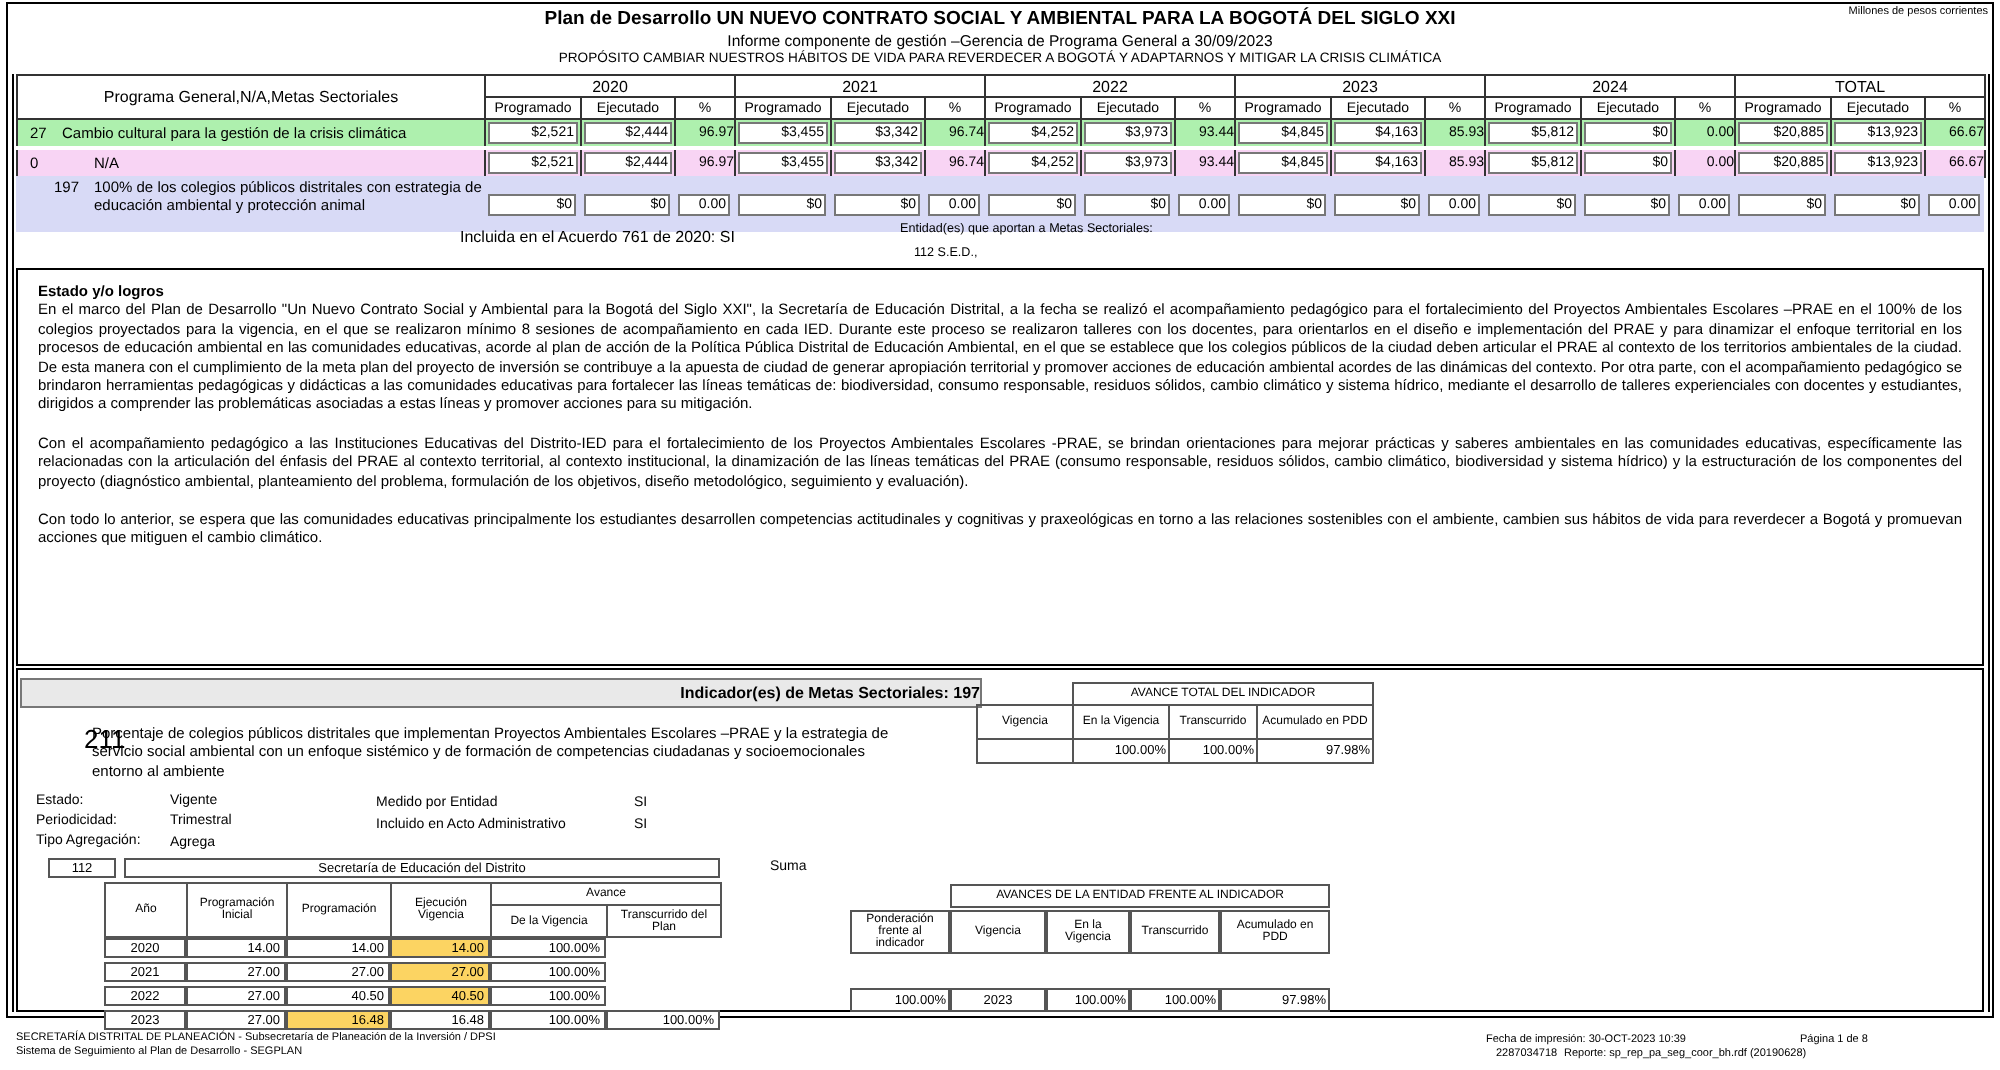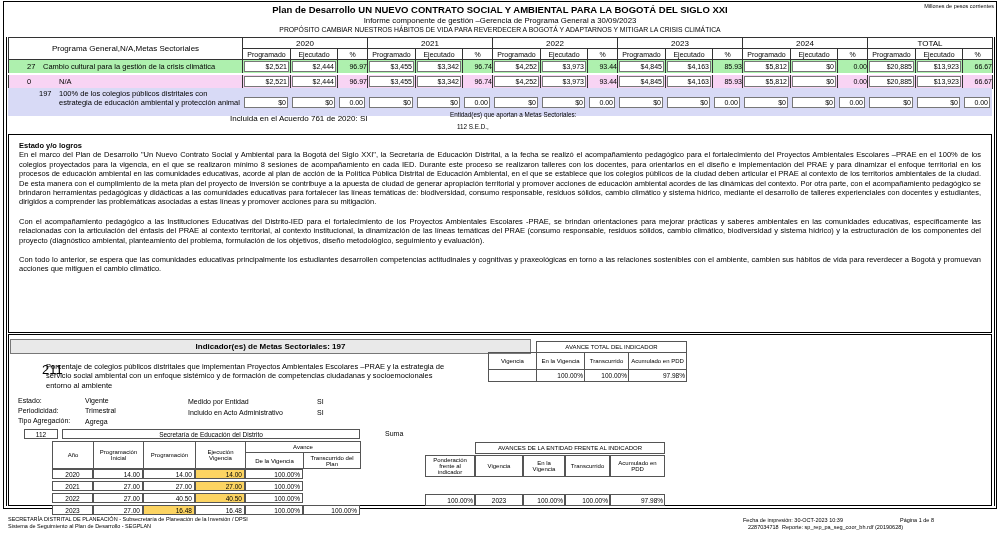--- a/index.html
+++ b/index.html
@@ -18,21 +18,21 @@
   
   table{border-collapse:collapse;table-layout:fixed;}
   .fin{left:8px;top:37px;width:984px;}
   .fin th,.fin td{border:1px solid #333;padding:0;overflow:hidden;white-space:nowrap;}
   .fin .h1 th{font-size:8px;font-weight:normal;height:10px;}
   .fin .h2 th{font-size:7px;font-weight:normal;height:10px;}
   .fin td{height:12px;}
   .r-program td{background:var(--green-row);}
   .r-na td{background:var(--pink-row);border-top:2px solid #fff;}
   .lblf{display:flex;font-size:7.5px;align-items:flex-start;text-align:left;}
-  .lblf .code{flex:0 0 16px;padding-left:18px;}
+  .lblf .code{flex:0 0 16px;padding-left:6px;}
   .nagap{margin-left:16px;}
   .amtc{padding:0;}
   .amt{display:block;margin:1px;background:#fff;border:1px solid #777;
        font-size:7px;text-align:right;padding:0 1px;line-height:9px;height:9px;}
   .pct{font-size:7px;text-align:right;padding-right:2px;background:inherit;}
   
   .meta{left:8px;top:88px;width:984px;background:var(--lavender-row);}
   .meta td{border:none;height:26px;vertical-align:middle;}
   .meta .mlbl{vertical-align:top;}
   .meta .lblf{font-size:7.5px;white-space:normal;margin-left:12px;}
@@ -44,22 +44,22 @@
   .ent-value{left:457px;top:123px;font-size:6.3px;}
   
   .textbox{left:8px;top:134px;width:984px;height:199px;border:1px solid #000;
            box-sizing:border-box;padding:6px 10px;font-size:7.5px;line-height:9.4px;}
   .trow{position:relative;}
   .btitle{font-weight:bold;}
   .fecha-rep{position:absolute;left:287px;top:0;font-weight:normal;}
   .just{text-align:justify;margin:0 0 10px 0;}
   
   .indbox{left:8px;top:334px;width:984px;height:172px;border:1px solid #000;box-sizing:border-box;}
-  .indbar{left:10px;top:339px;width:521px;height:15px;background:var(--gray-bar);
-          border:1px solid #777;box-sizing:border-box;text-align:center;
+  .indbar{left:10px;top:339px;width:481px;height:15px;background:var(--gray-bar);
+          border:1px solid #777;box-sizing:border-box;text-align:right;
           font-size:8px;font-weight:bold;line-height:14px;}
   .icode{left:42px;top:362px;font-size:13px;}
   .idesc{left:46px;top:362px;width:400px;font-size:7.5px;line-height:9.3px;}
   .lab{font-size:7px;}
   .val{font-size:7px;}
   
   .avt{left:488px;top:341px;width:198px;font-size:6px;}
   .avt th,.avt td{border:1px solid #555;padding:0 1px;font-weight:normal;}
   .avt .t td{height:10px;}
   .avt .h th{height:16px;text-align:center;}

